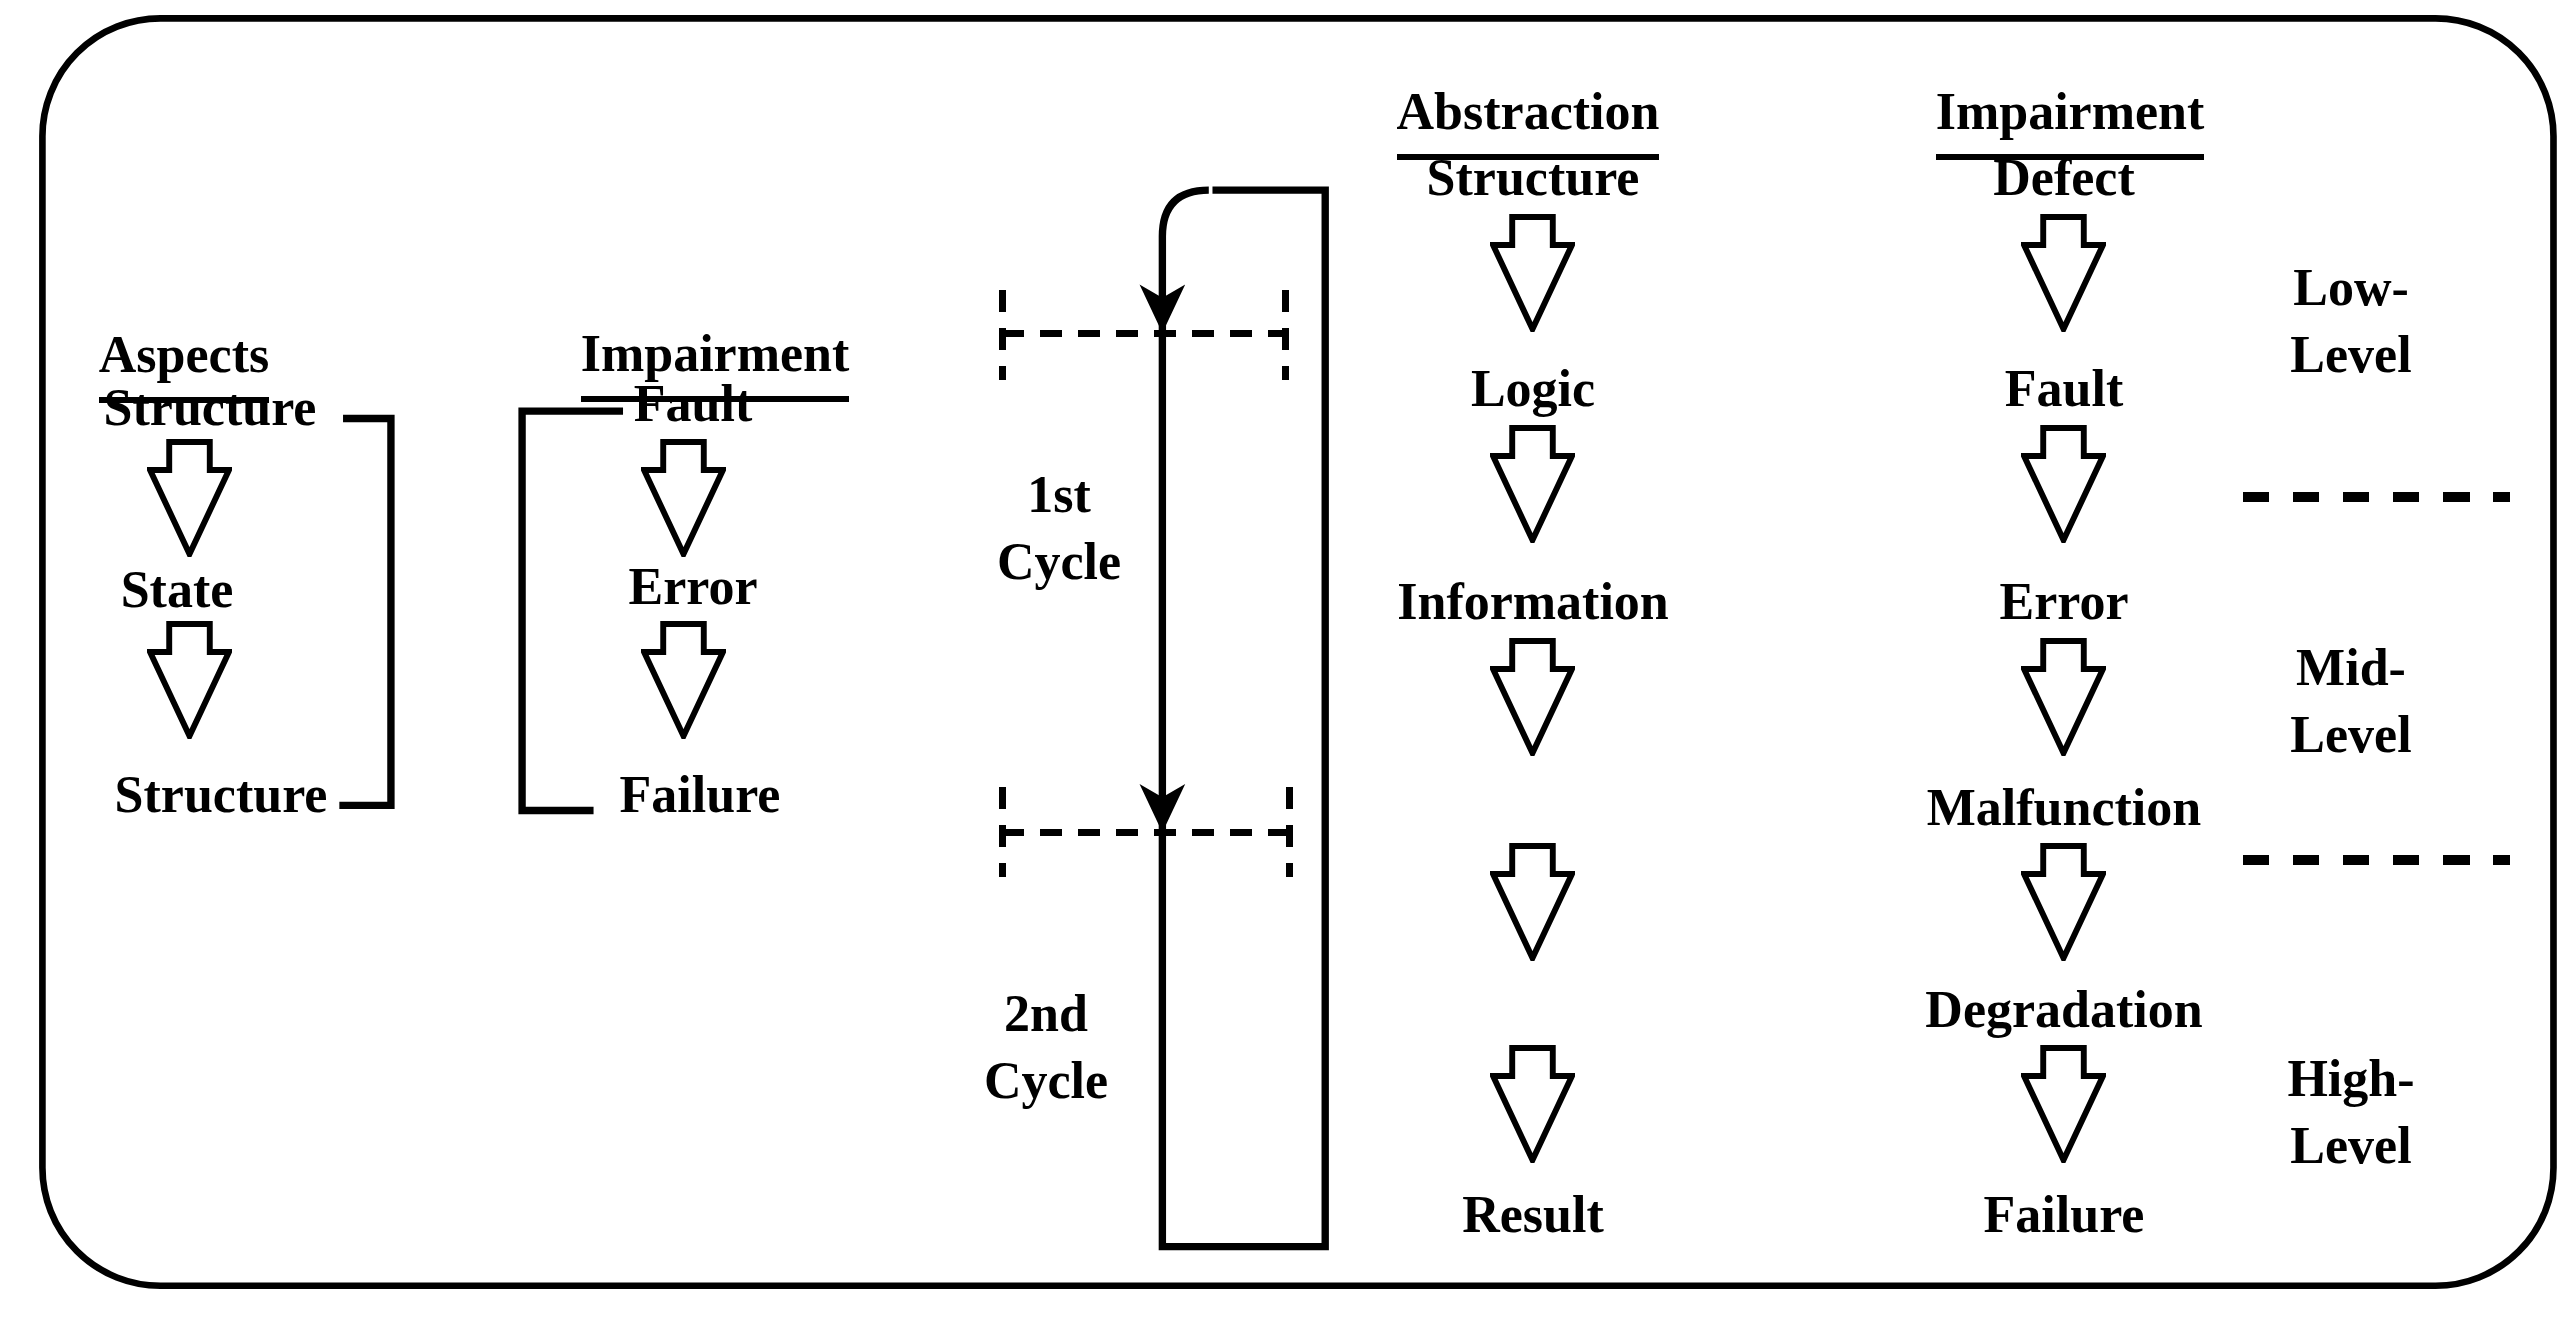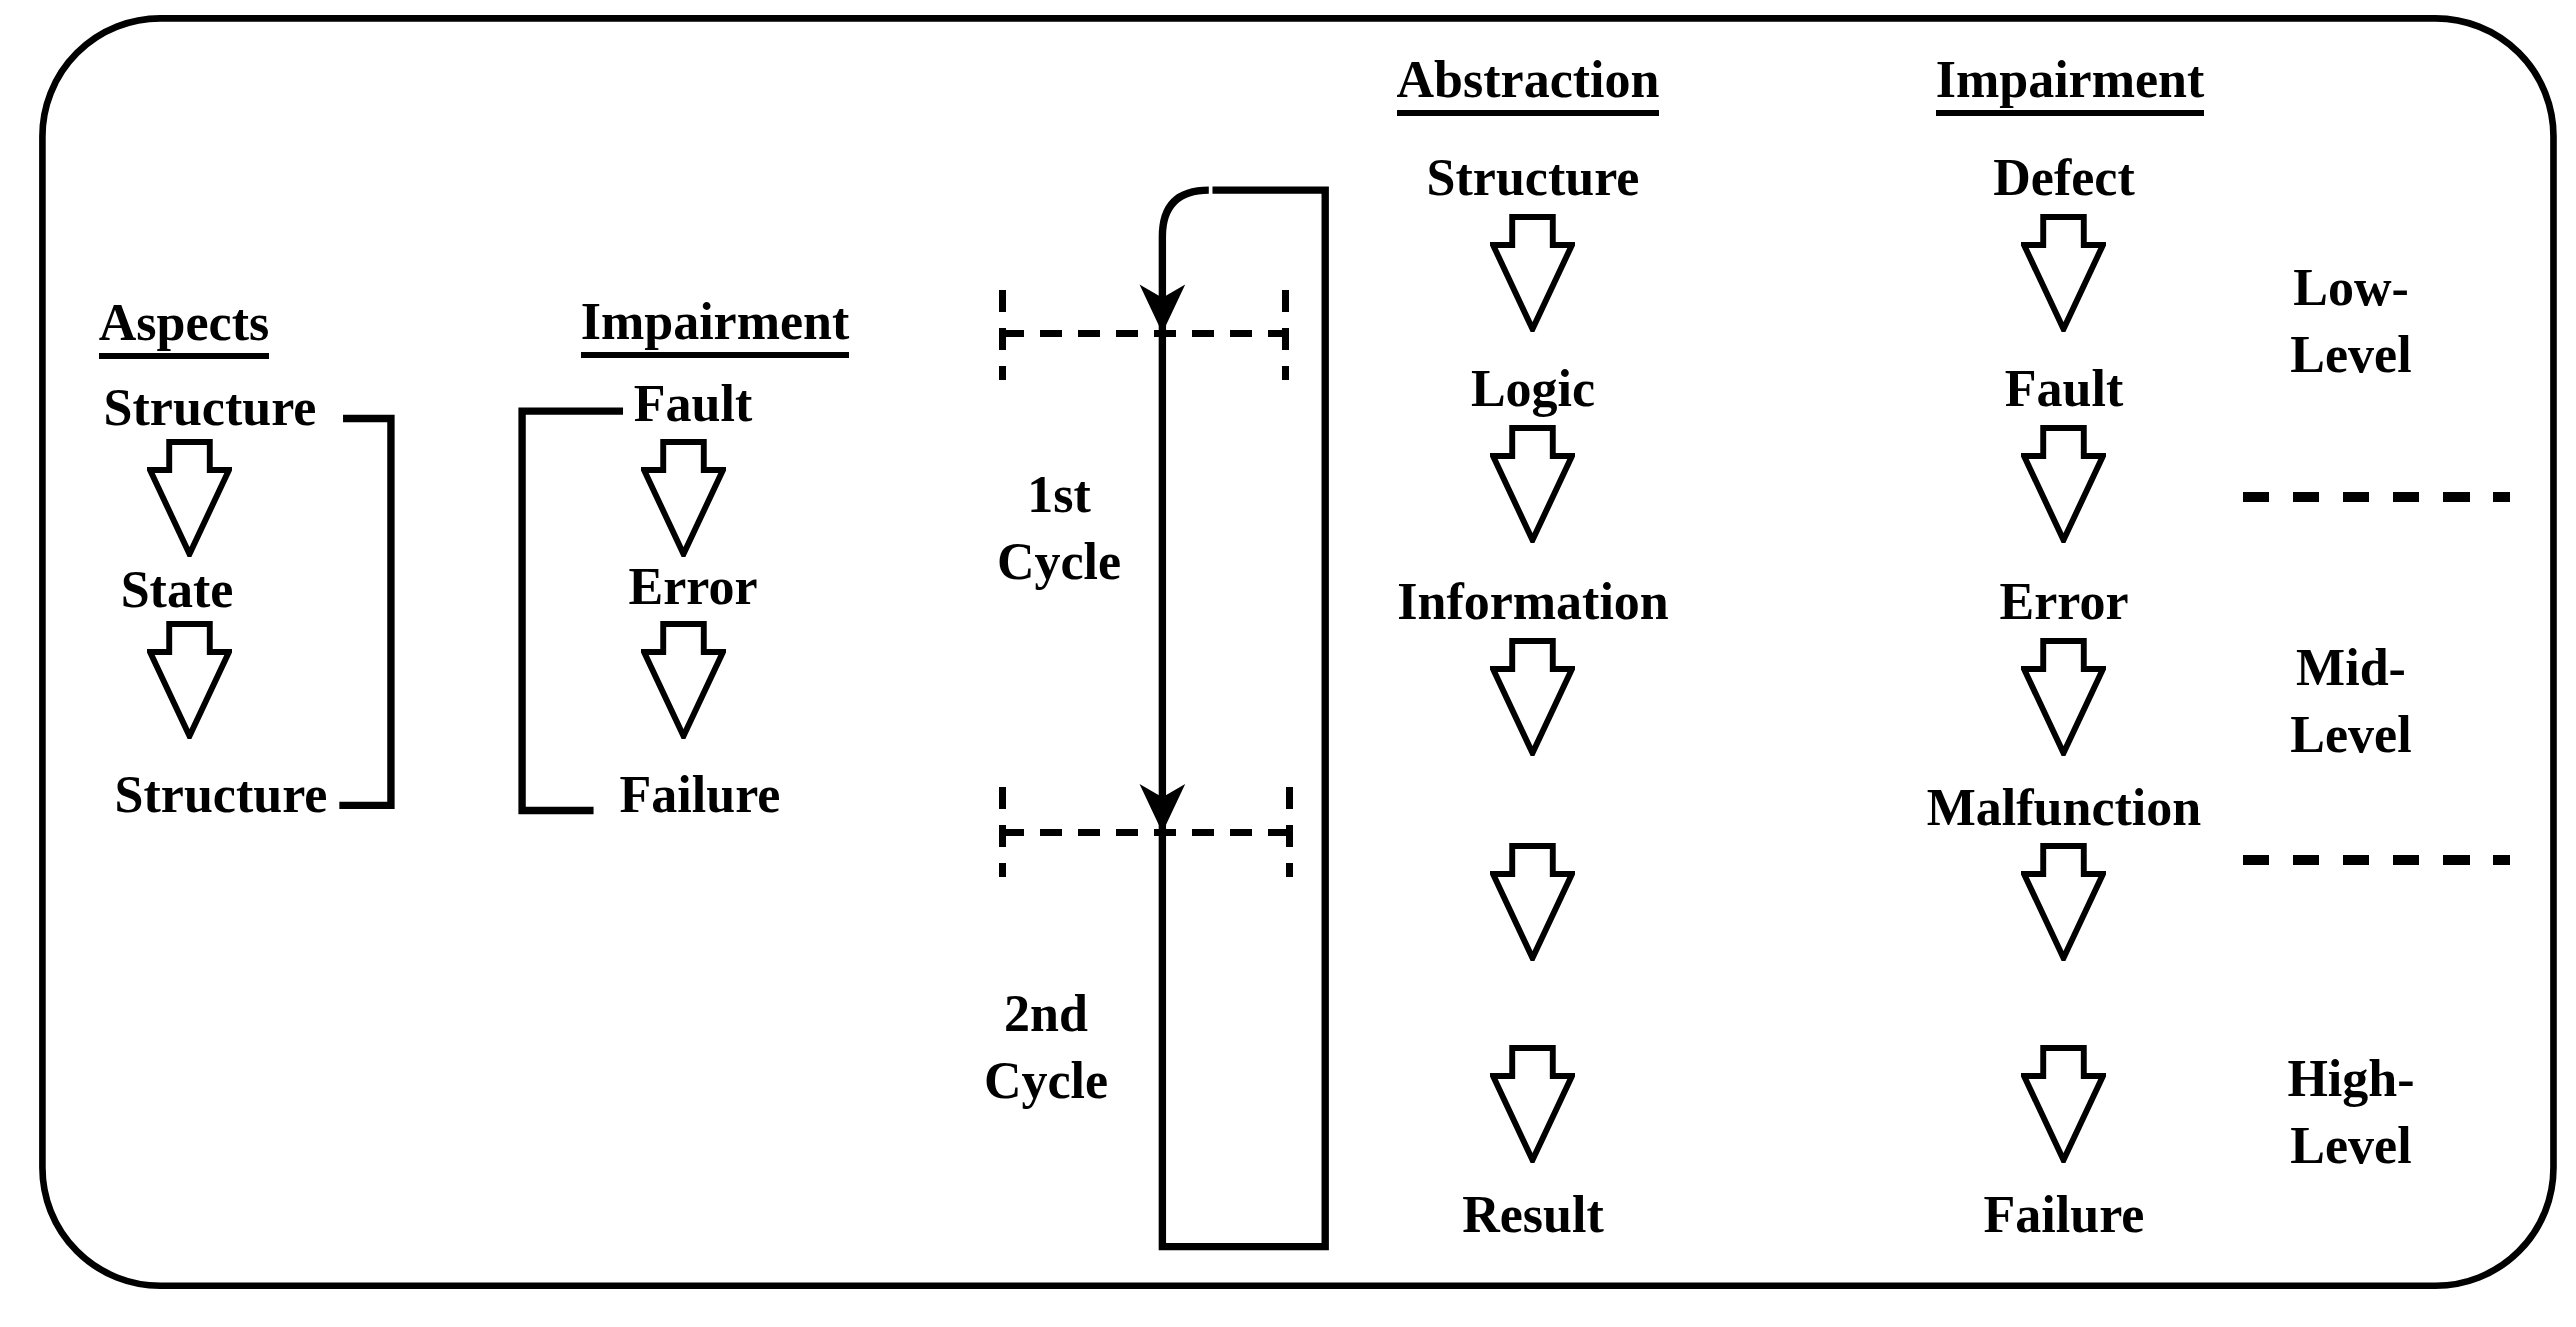--- a/index.html
+++ b/index.html
@@ -16,21 +16,22 @@
     width:442px;
     text-align:center;
     font-weight:bold;
     font-size:52px;
     line-height:56px;
     white-space:pre-line;
   }
   .hdr span{
     display:inline-block;
     border-bottom:6.6px solid #000;
-    padding-bottom:2px;
+    padding-bottom:14px;
+    margin-top:32px;
   }
   .it{
     line-height:67px;
   }
   svg.overlay{
     position:absolute;left:0;top:0;
     pointer-events:none;
   }
   .harrow{position:absolute;width:85px;height:118px;}
   .dashh{
@@ -140,20 +141,21 @@
       <use href="#harrow"></use>
     </svg>
   <div class="txt" style="left:1843px;top:574px">Error</div>
   <svg class="harrow" style="left:2021px;top:638px" viewBox="0 0 115 160" width="85" height="118">
       <use href="#harrow"></use>
     </svg>
   <div class="txt" style="left:1843px;top:780px">Malfunction</div>
   <svg class="harrow" style="left:2021px;top:843px" viewBox="0 0 115 160" width="85" height="118">
       <use href="#harrow"></use>
     </svg>
+  <div class="txt" style="left:1843px;top:982px">Degradation</div>
   <svg class="harrow" style="left:2021px;top:1045px" viewBox="0 0 115 160" width="85" height="118">
       <use href="#harrow"></use>
     </svg>
   <div class="txt" style="left:1843px;top:1187px">Failure</div>
 
   <div class="txt it" style="left:2130px;top:254px">Low-
 Level</div>
   <div class="sep" style="top:492px"></div>
   <div class="txt it" style="left:2130px;top:634px">Mid-
 Level</div>

